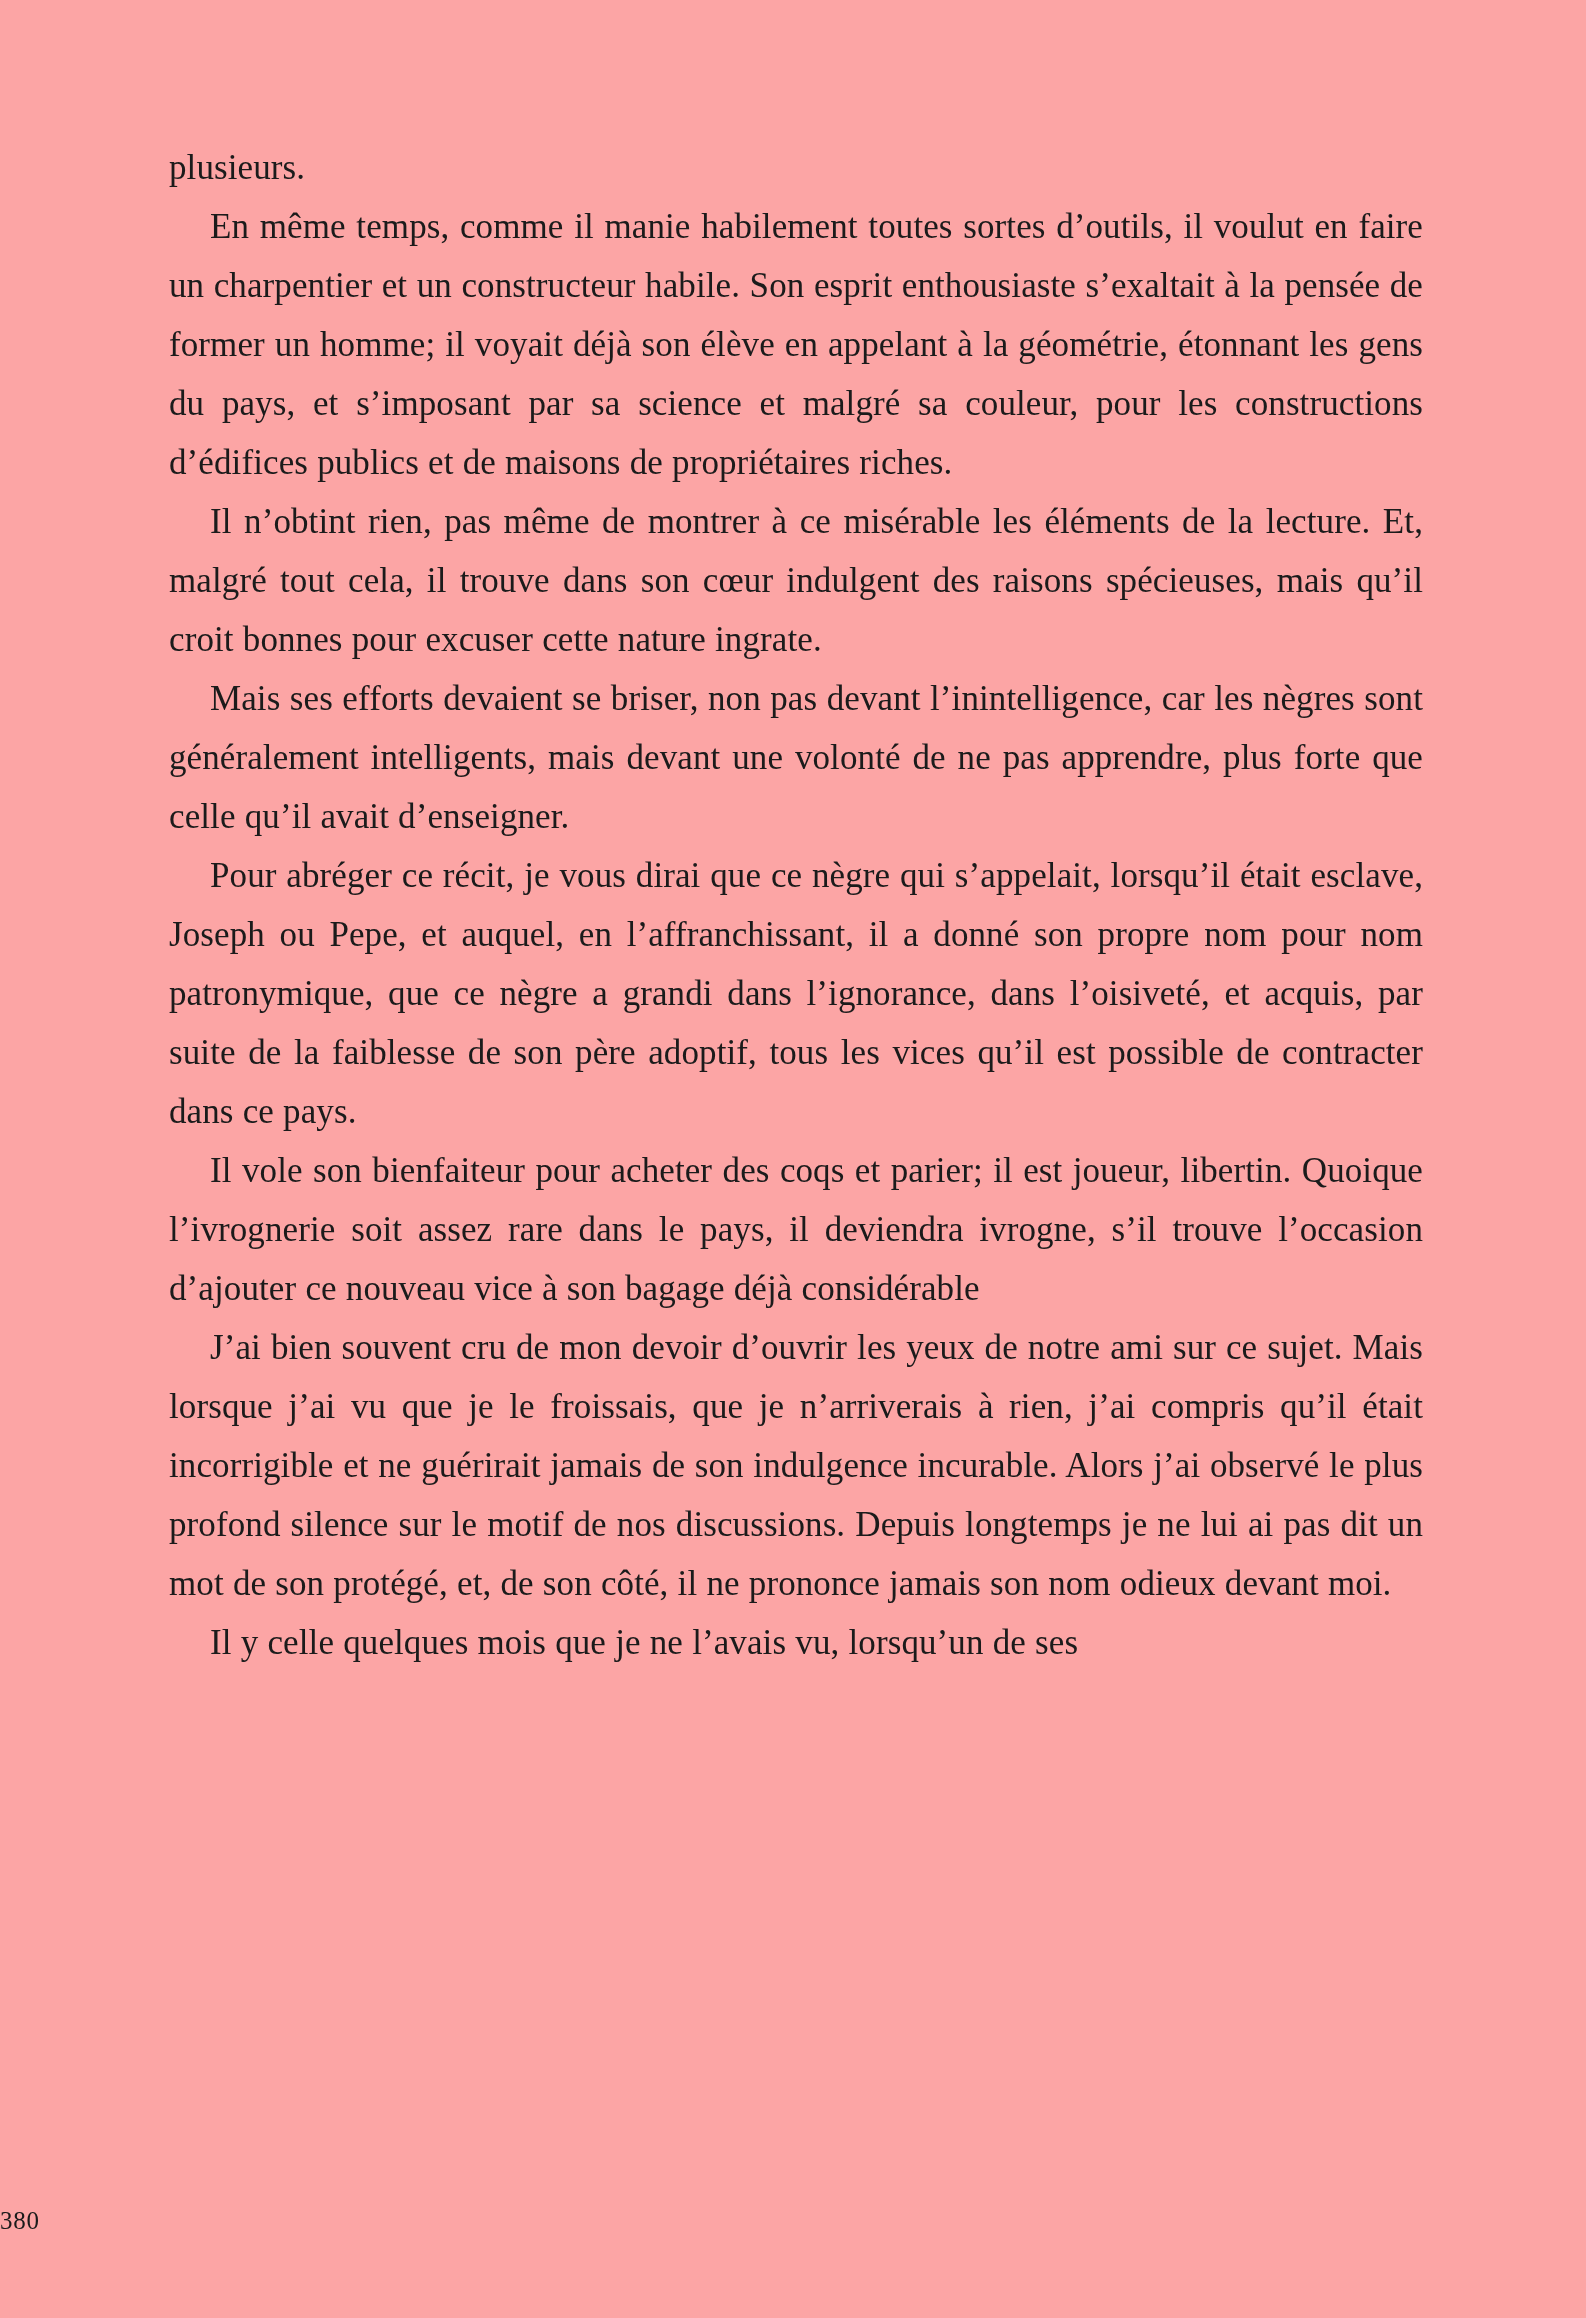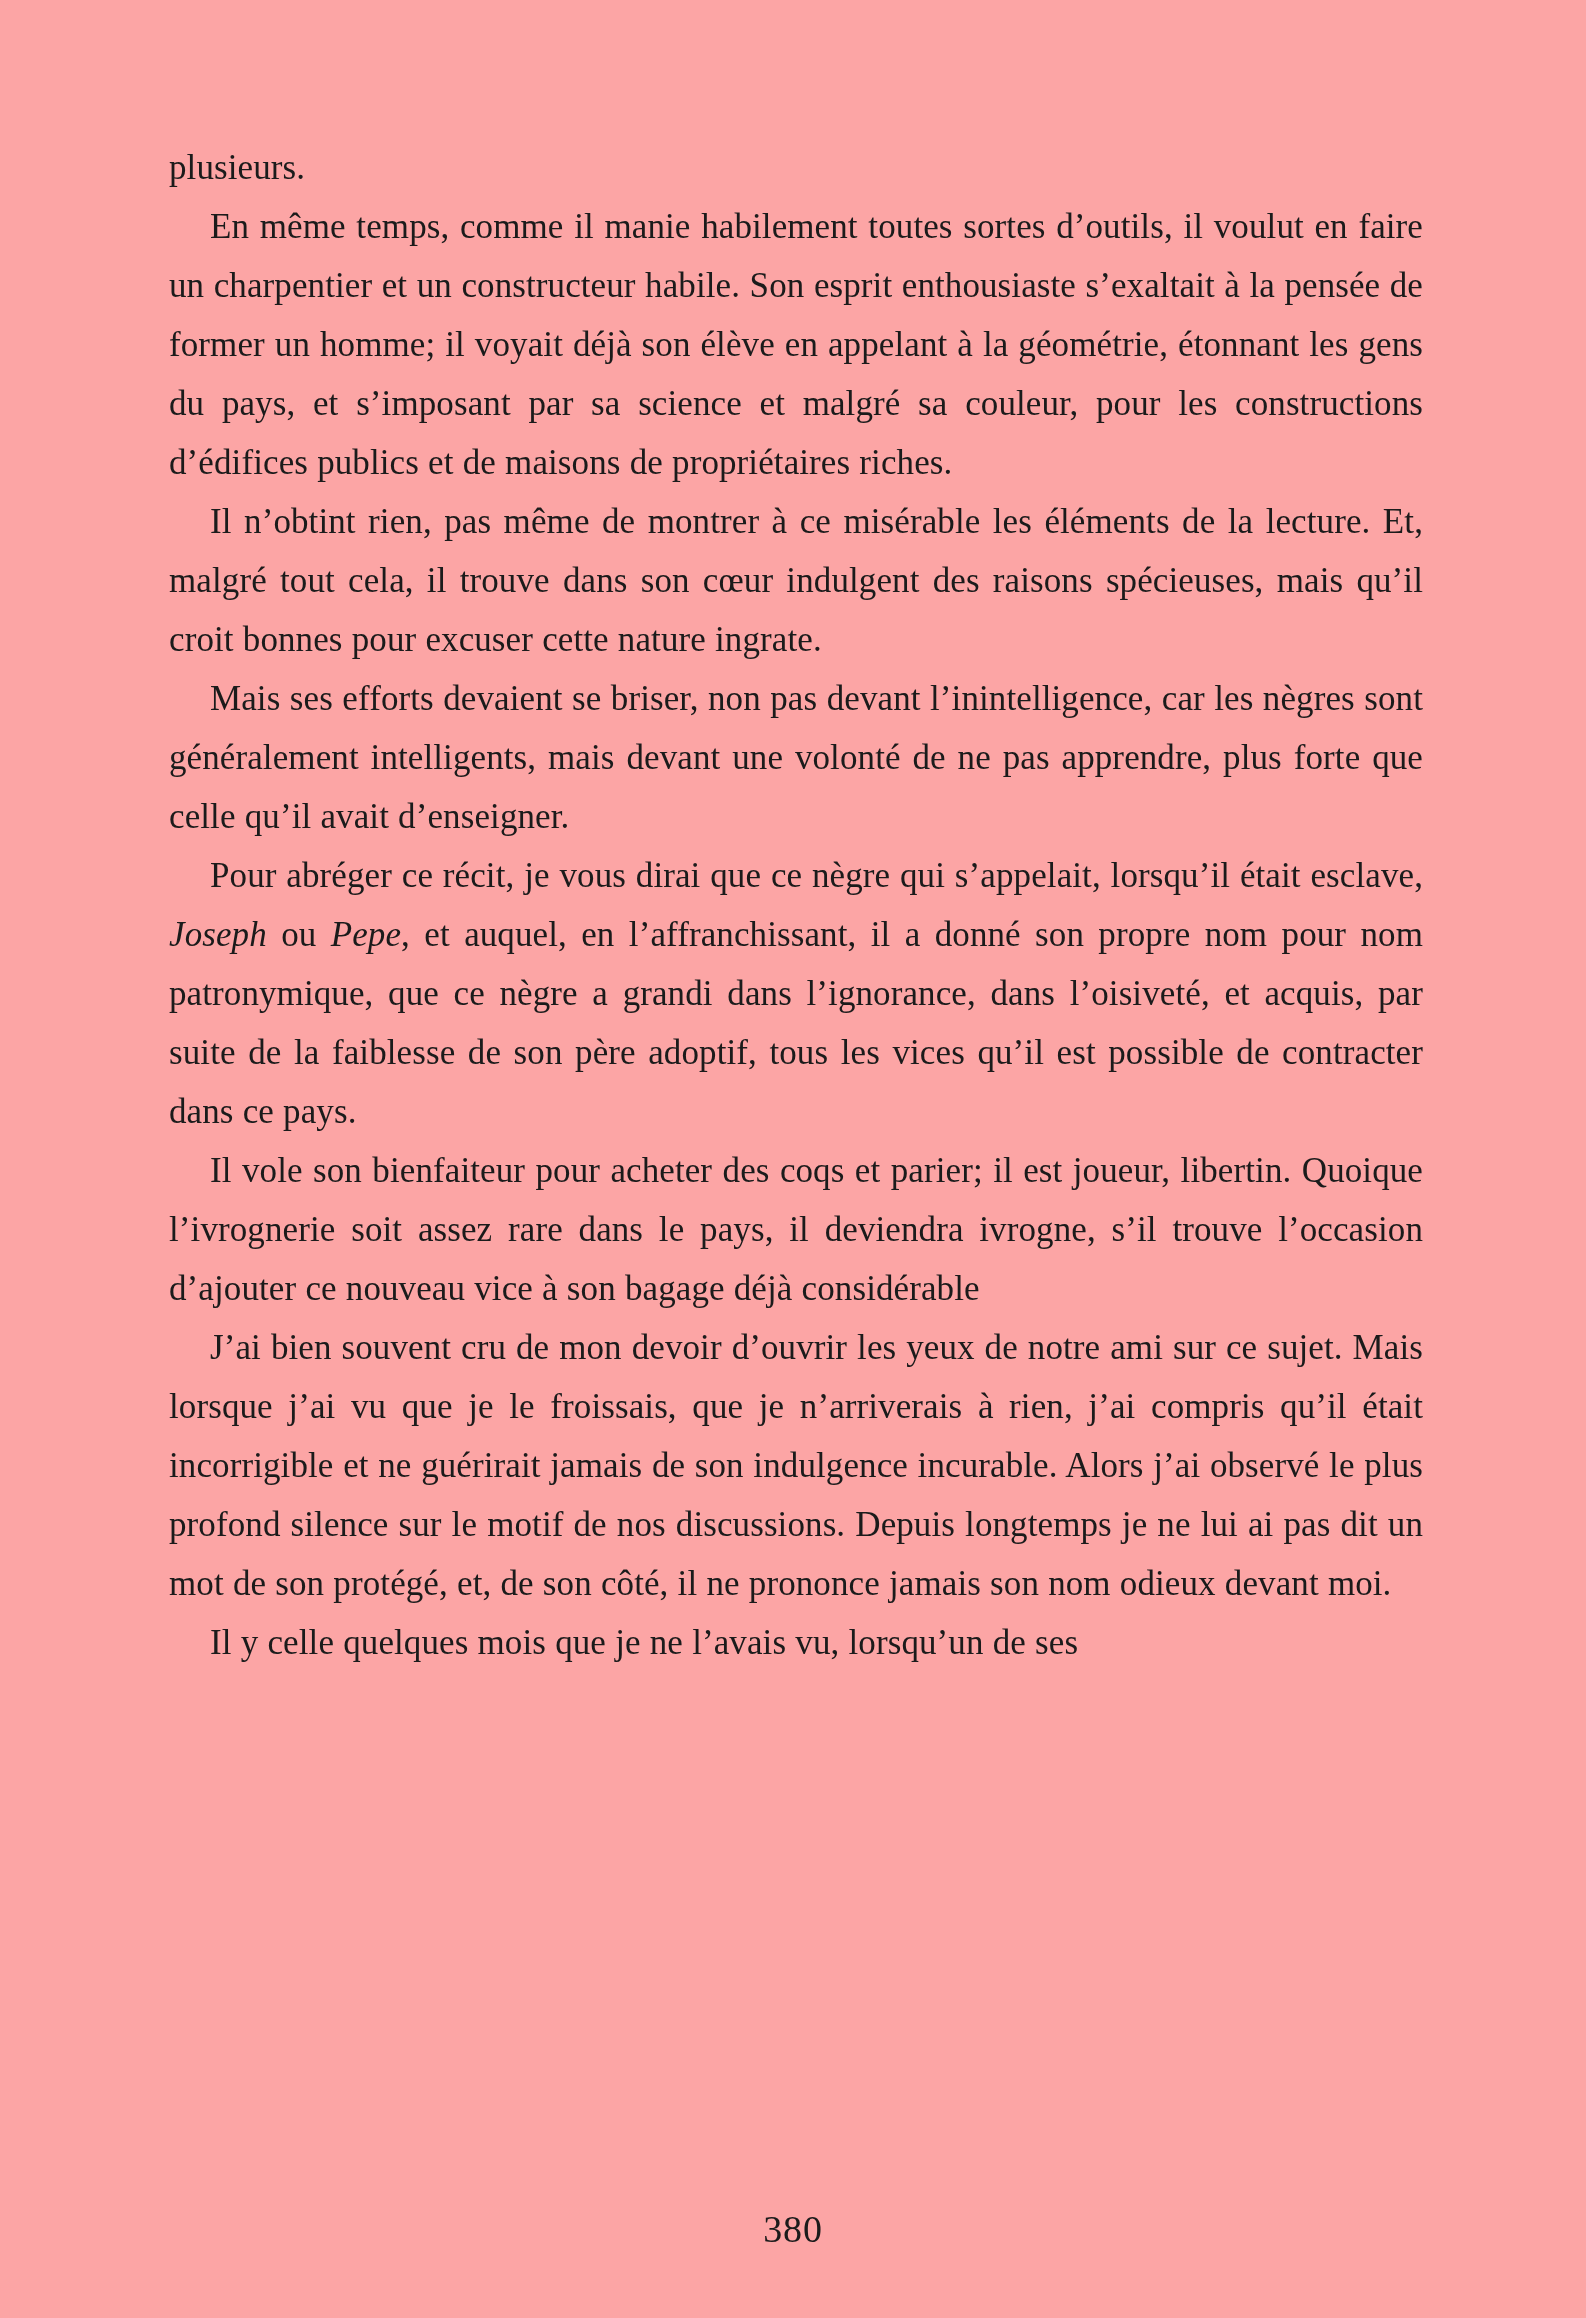--- a/index.html
+++ b/index.html
@@ -43,29 +43,27 @@
     text-indent: 41px;
   }
   p.para.noindent {
     text-indent: 0;
   }
   
   p.para:last-child {
     text-align: justify;
   }
   .ital {
-    font-style: italic;
   }
   .folio {
     position: absolute;
     left: 0;
     top: 2207px;
     width: 1586px;
-    text-align: center;
-    font-size: 38px;
+    font-size: 25px;
     color: #1b1b1b;
     letter-spacing: 0.8px;
   }
 </style>
 </head>
 <body>
 
 <div class="page">
 
   <div class="text-column">

